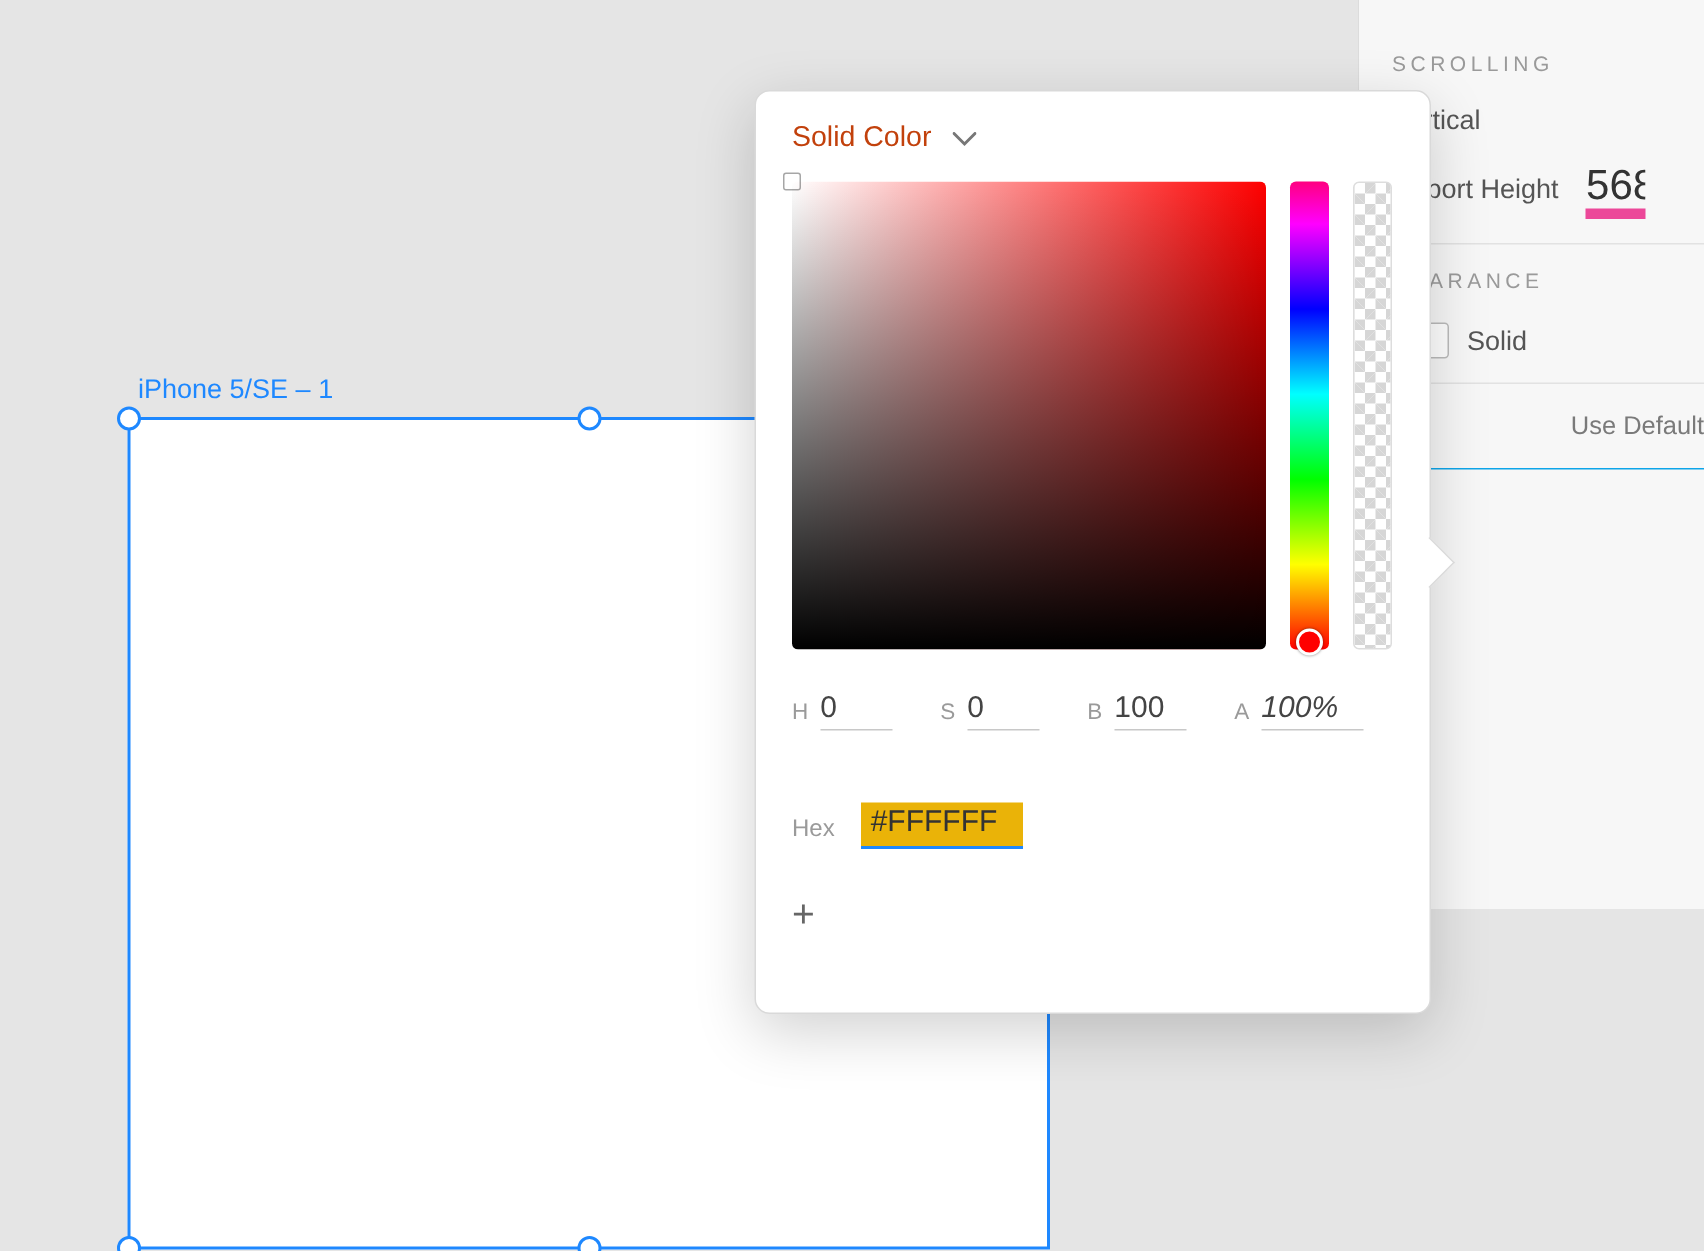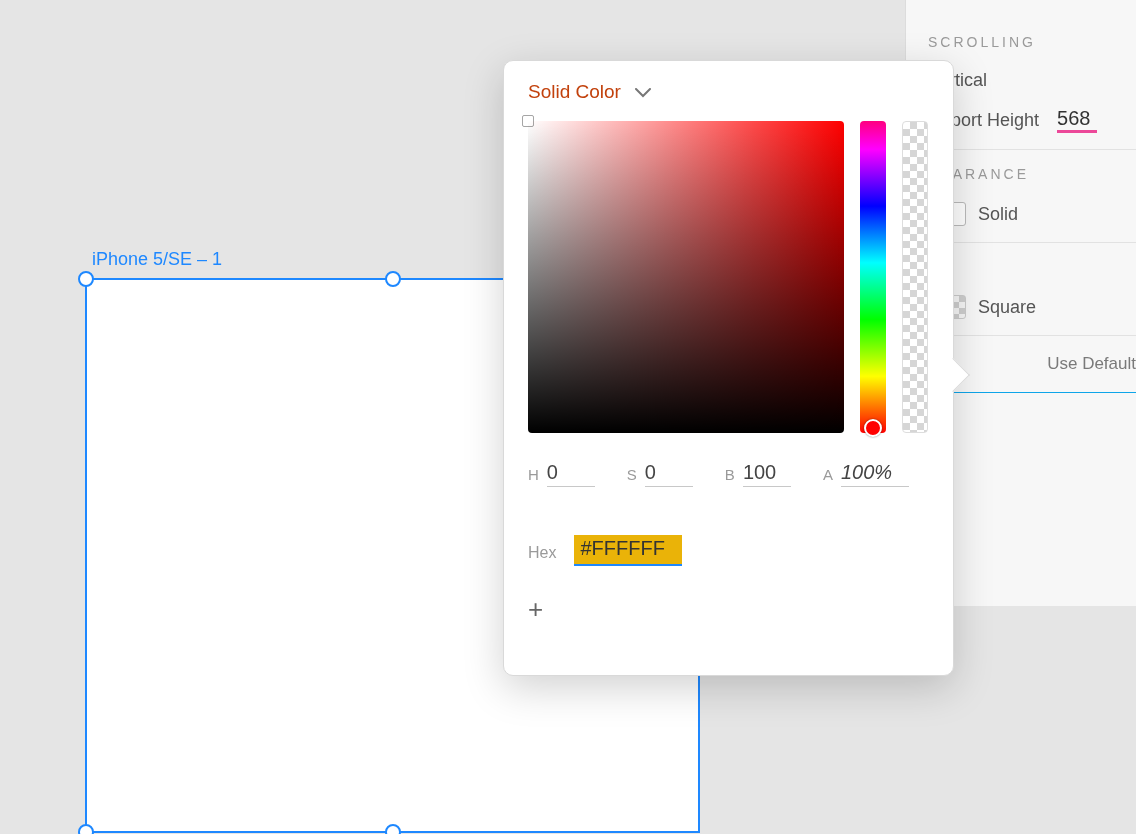--- a/index.html
+++ b/index.html
@@ -103,23 +103,23 @@
         linear-gradient(45deg, #cfcfcf 25%, transparent 25%),
         linear-gradient(-45deg, #cfcfcf 25%, transparent 25%),
         linear-gradient(45deg, transparent 75%, #cfcfcf 75%),
         linear-gradient(-45deg, transparent 75%, #cfcfcf 75%);
       background-size: 12px 12px;
       background-position: 0 0, 0 6px, 6px -6px, -6px 0;
       display: inline-block;
     }
     .inspector-input {
       border: none;
-      border-bottom: 3px solid #ec4899;
+      border-bottom: 7px solid #ec4899;
       background: transparent;
-      font-size: 20px;
+      font-size: 28px;
       width: 40px;
       color: #333;
       outline: none;
     }
     .use-default {
       text-align: right;
       padding: 18px 0;
       color: #7a7a7a;
       border-bottom: 1px solid #0ea5e9;
       font-size: 17px;
@@ -297,27 +297,20 @@
   </div>
 
   <div class="section">
     <div class="section-title">PEARANCE</div>
     <div class="row">
       <span class="fill-swatch"></span>
       <span>Solid</span>
     </div>
   </div>
 
-  <div class="section">
-    <div class="section-title">ID</div>
-    <div class="row">
-      <span class="checker-swatch"></span>
-      <span>Square</span>
-    </div>
-  </div>
 
   <div class="use-default">Use Default</div>
 </div>
 
 <div class="color-popover">
   <div class="popover-pointer"></div>
 
   <div class="popover-header">
     <span>Solid Color</span>
     <span class="chev">

